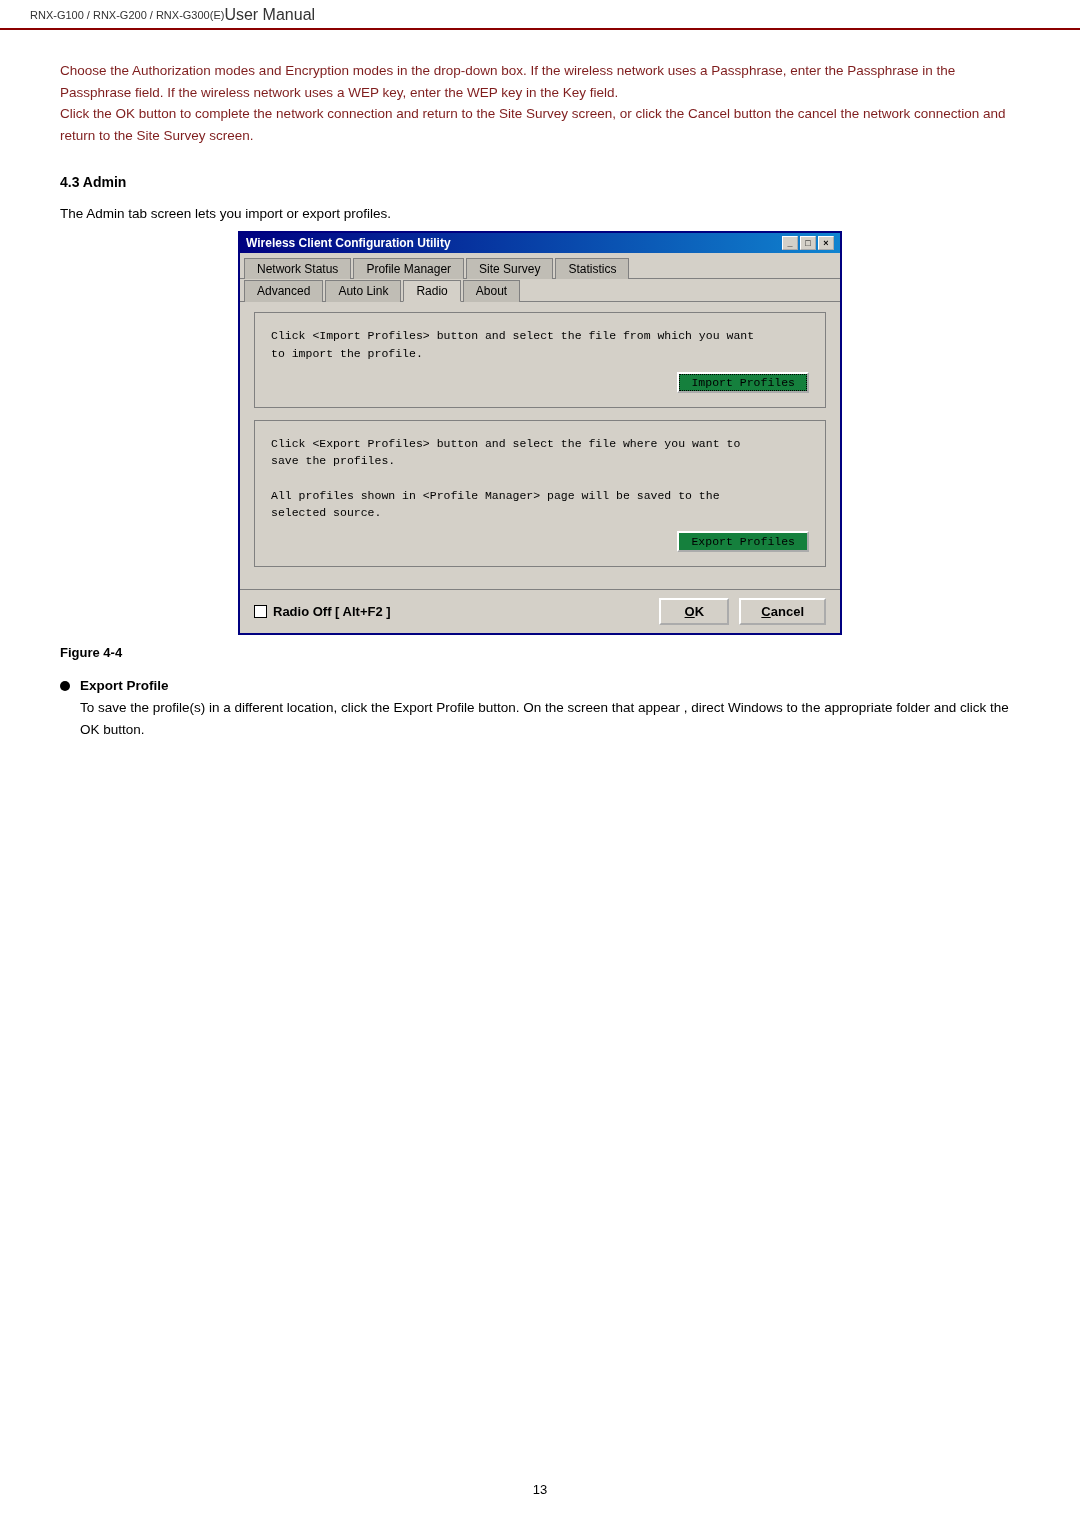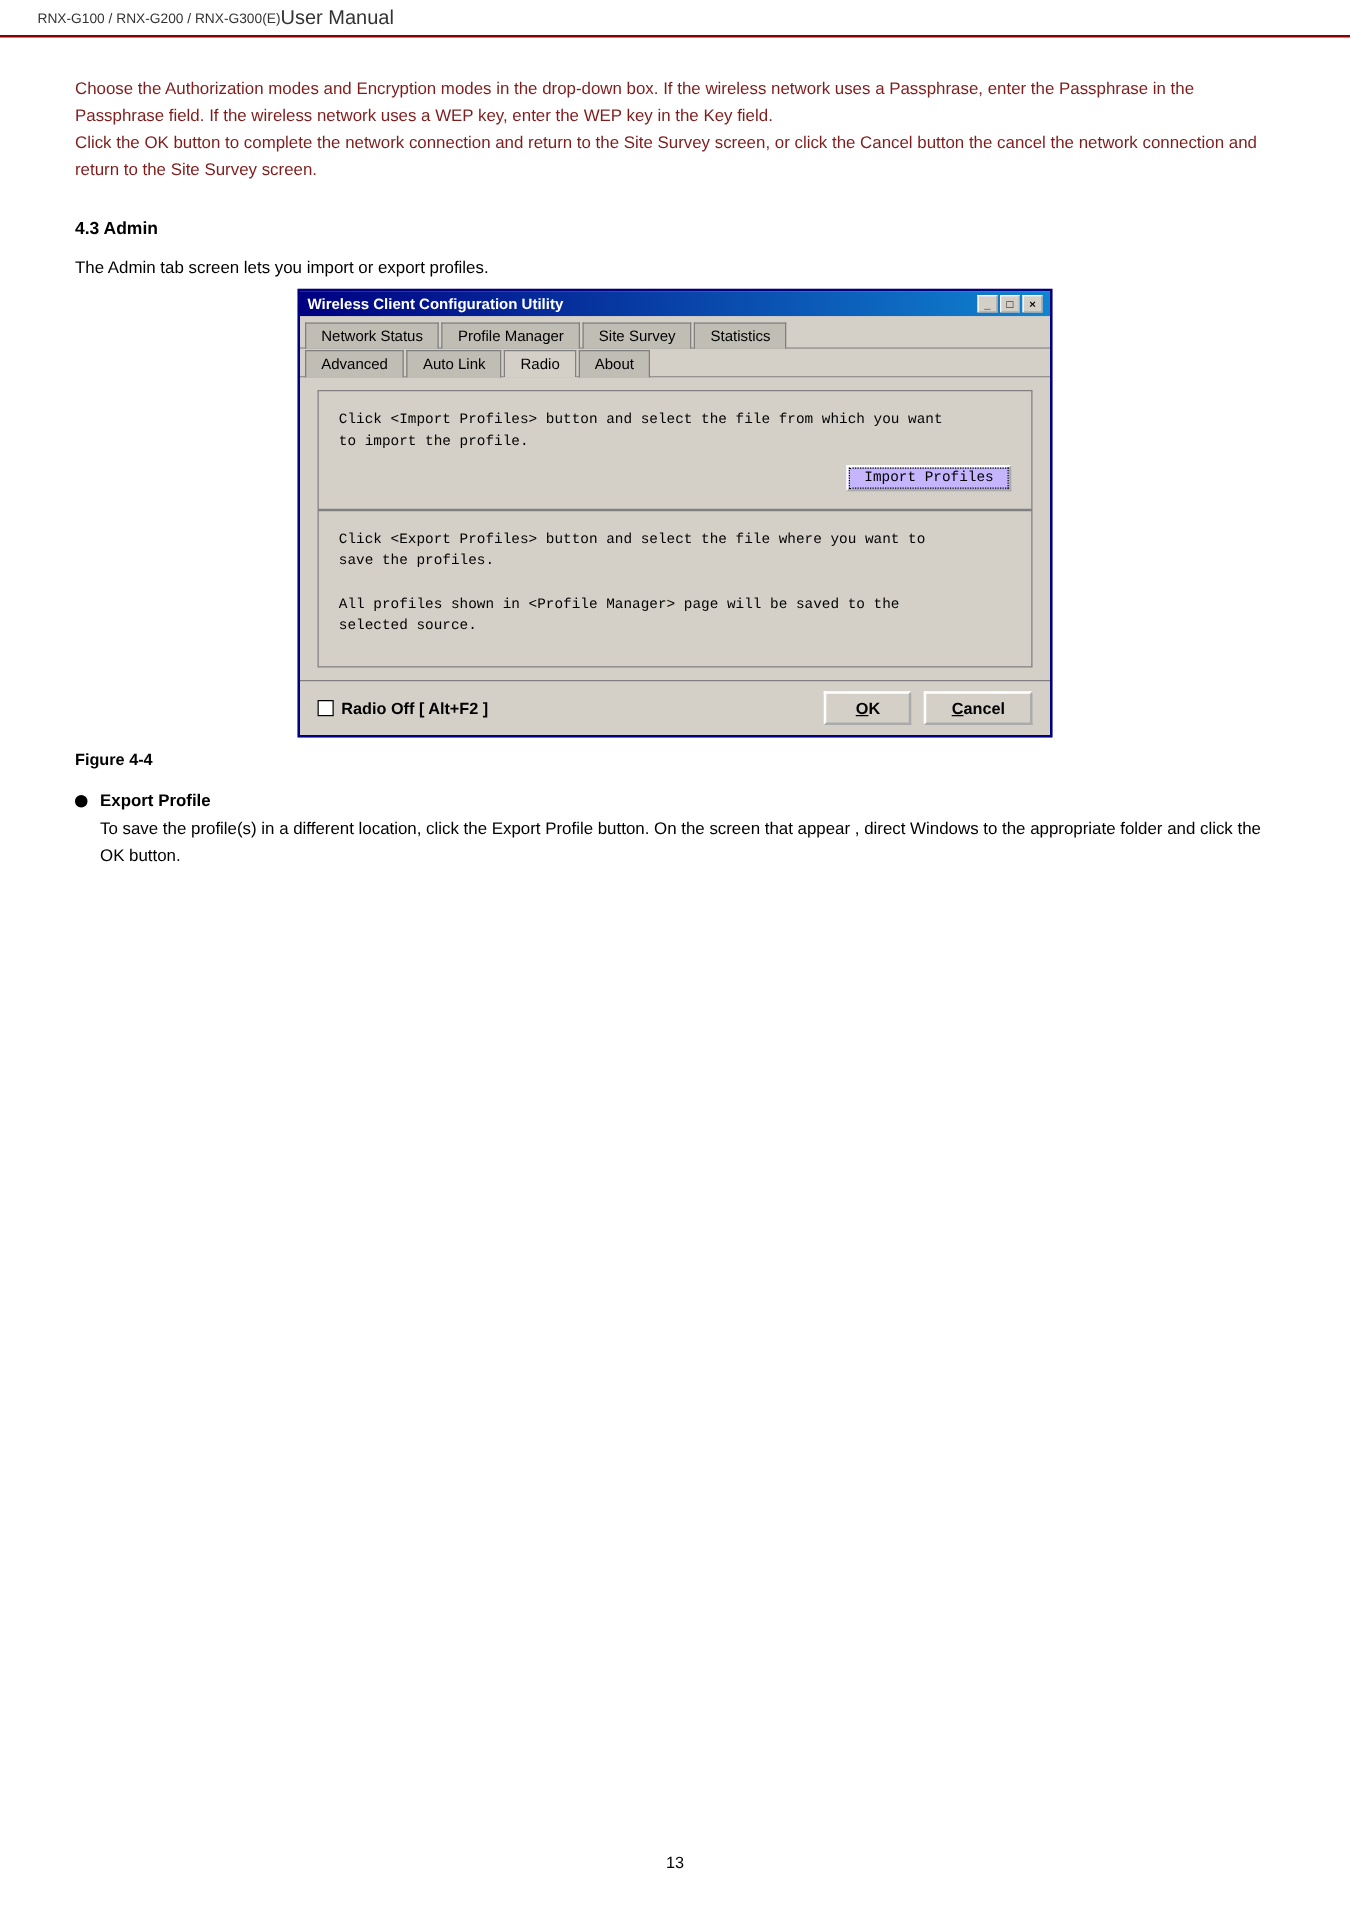--- a/index.html
+++ b/index.html
@@ -132,38 +132,39 @@
     .dialog-body {
       padding: 10px 14px 10px 14px;
       background: #d4d0c8;
     }
 
     
     .panel-section {
       border: 1px solid #808080;
       background: #d4d0c8;
       padding: 14px 16px 14px 16px;
+      margin-bottom: 12px;
       position: relative;
     }
 
     .panel-text {
       font-family: 'Courier New', Courier, monospace;
       font-size: 11.5px;
       line-height: 1.5;
       margin-bottom: 10px;
       color: #000;
     }
 
     .panel-btn-row {
       display: flex;
       justify-content: flex-end;
     }
 
     .win-button {
-      background: #c4b5fd;
+      background: #15803d;
       border: 2px outset #ffffff;
       padding: 2px 12px;
       font-family: 'Courier New', Courier, monospace;
       font-size: 11.5px;
       cursor: pointer;
       min-width: 100px;
       text-align: center;
     }
 
     .win-button.dotted-focus {
@@ -326,20 +327,23 @@
       </div>
 
       <div class="panel-section">
         <div class="panel-text">
           <span>Click &lt;Export Profiles&gt; button and select the file where you want to</span><br>
           <span>save the profiles.</span>
           <br><br>
           <span>All profiles shown in &lt;Profile Manager&gt; page will be saved to the</span><br>
           <span>selected source.</span>
         </div>
+        <div class="panel-btn-row">
+          <button class="win-button">Export Profiles</button>
+        </div>
       </div>
 
     </div>
 
     <div class="dialog-footer">
       <label class="radio-off-label">
         <span class="checkbox-box"></span>
         <span>Radio Off  [ Alt+F2 ]</span>
       </label>
       <div class="footer-buttons">

